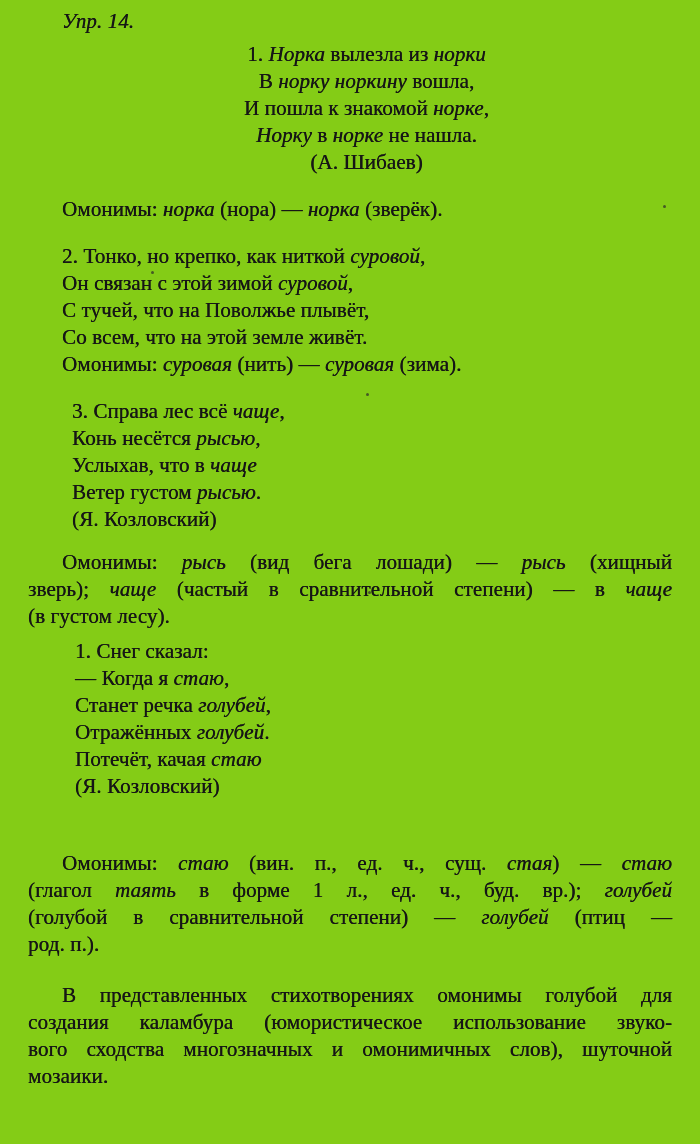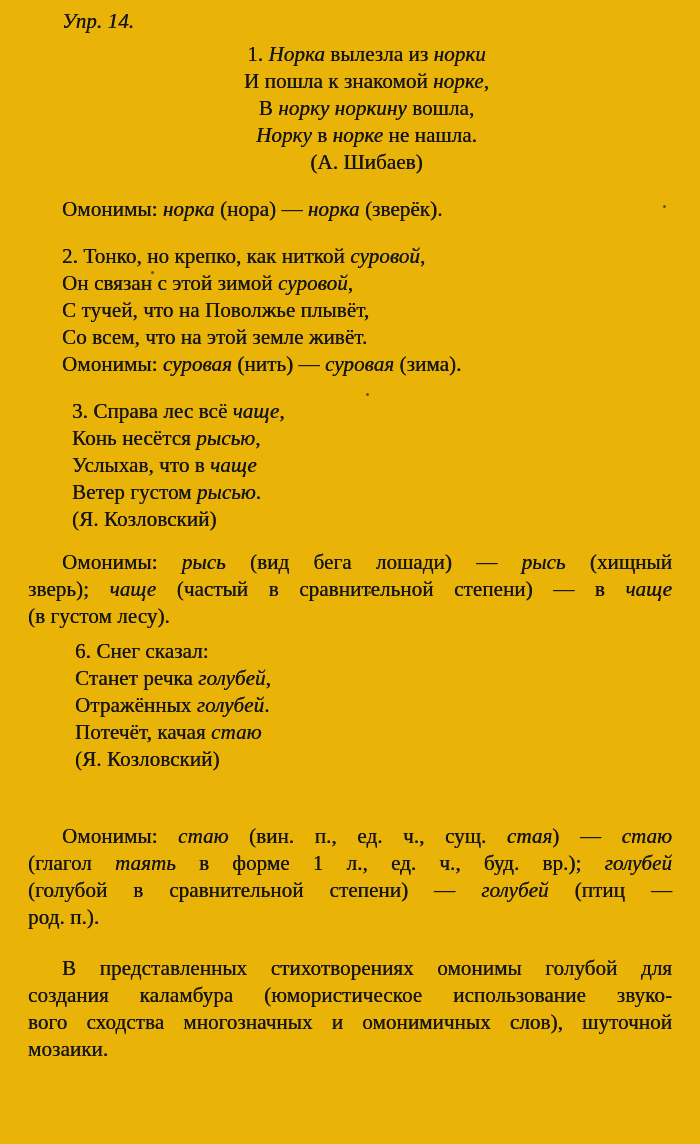--- a/index.html
+++ b/index.html
@@ -1,19 +1,19 @@
 <!DOCTYPE html>
 <html lang="ru"><head>
 <meta charset="utf-8">
 <style>
   html,body{margin:0;padding:0;background:#fff;}
   .page{
     position:relative;
     width:700px;height:1144px;
-    background:#eab308;
+    background:#84cc16;
     box-sizing:border-box;
     padding:8px 28px 0 28px;
     font-family:"Liberation Serif","DejaVu Serif",serif;
     font-size:21px;
     line-height:27px;
     color:#161616;
     text-shadow:0.35px 0 0 currentColor;
     letter-spacing:0.1px;
     overflow:hidden;
   }
@@ -39,22 +39,22 @@
 </style>
 </head>
 <body>
 
 <div class="page">
 
   <div class="title">Упр. 14.</div>
 
   <div class="poem-1">
       <div class="line"><span>1. </span><span class="it">Норка</span><span> вылезла из </span><span class="it">норки</span></div>
+      <div class="line"><span>В </span><span class="it">норку норкину</span><span> вошла,</span></div>
       <div class="line"><span>И пошла к знакомой </span><span class="it">норке</span><span>,</span></div>
-      <div class="line"><span>В </span><span class="it">норку норкину</span><span> вошла,</span></div>
       <div class="line"><span class="it">Норку</span><span> в </span><span class="it">норке</span><span> не нашла.</span></div>
       <div class="line"><span>(А. Шибаев)</span></div>
     </div>
 
   <div class="note-1">
       <div class="line first"><span>Омонимы: </span><span class="it">норка</span><span> (нора) — </span><span class="it">норка</span><span> (зверёк).</span></div>
     </div>
 
   <div class="poem-2">
       <div class="line"><span>2. Тонко, но крепко, как ниткой </span><span class="it">суровой</span><span>,</span></div>
@@ -75,21 +75,22 @@
       <div class="line"><span>(Я. Козловский)</span></div>
     </div>
 
   <div class="para-3">
       <div class="line stretch first"><span>Омонимы: </span><span class="it">рысь</span><span> (вид бега лошади) — </span><span class="it">рысь</span><span> (хищный</span></div>
       <div class="line stretch"><span>зверь); </span><span class="it">чаще</span><span> (частый в сравнительной степени) — в </span><span class="it">чаще</span></div>
       <div class="line"><span>(в густом лесу).</span></div>
     </div>
 
   <div class="poem-4">
-      <div class="line"><span>6. Снег сказал:</span></div>
+      <div class="line"><span>1. Снег сказал:</span></div>
+      <div class="line"><span>— Когда я </span><span class="it">стаю</span><span>,</span></div>
       <div class="line"><span>Станет речка </span><span class="it">голубей</span><span>,</span></div>
       <div class="line"><span>Отражённых </span><span class="it">голубей</span><span>.</span></div>
       <div class="line"><span>Потечёт, качая </span><span class="it">стаю</span></div>
       <div class="line"><span>(Я. Козловский)</span></div>
     </div>
 
   <div class="para-4">
       <div class="line stretch first"><span>Омонимы: </span><span class="it">стаю</span><span> (вин. п., ед. ч., сущ. </span><span class="it">стая</span><span>) — </span><span class="it">стаю</span></div>
       <div class="line stretch"><span>(глагол </span><span class="it">таять</span><span> в форме 1 л., ед. ч., буд. вр.); </span><span class="it">голубей</span></div>
       <div class="line stretch"><span>(голубой в сравнительной степени) — </span><span class="it">голубей</span><span> (птиц —</span></div>

